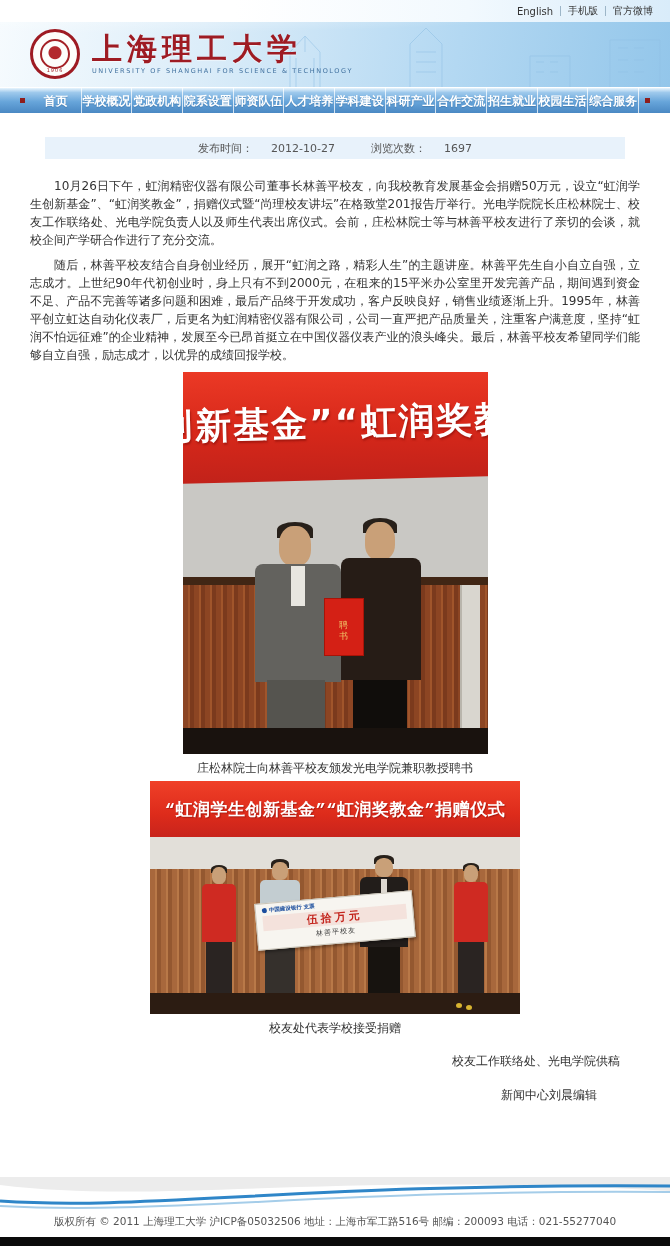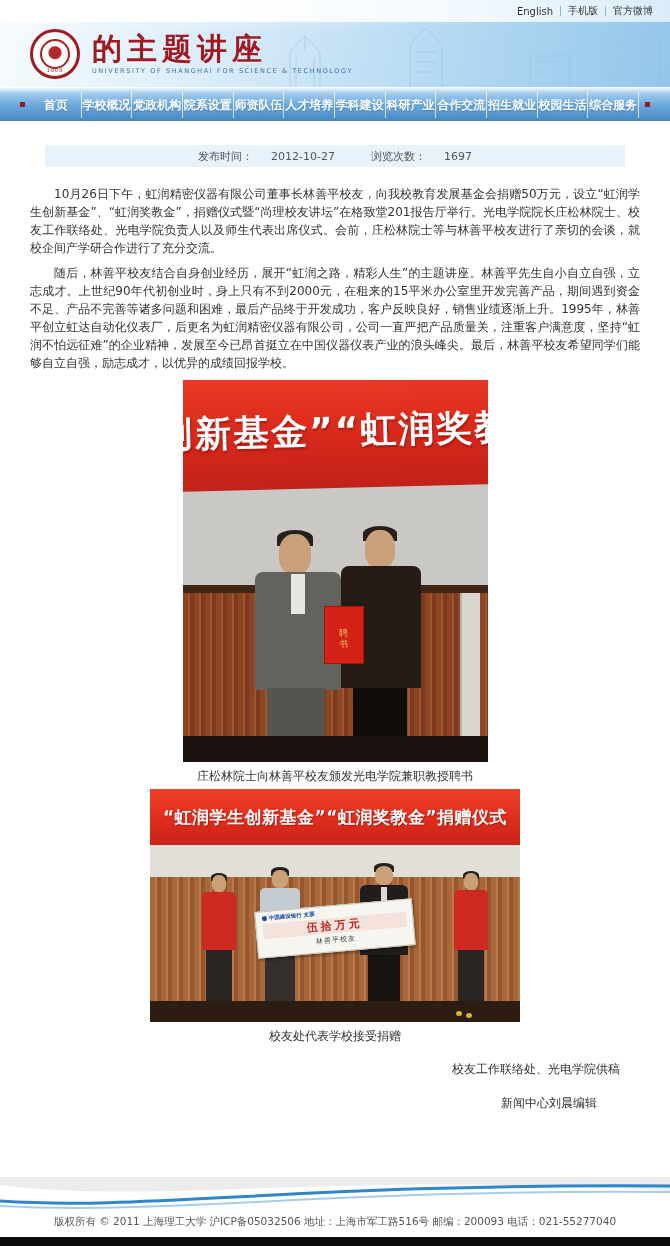--- a/index.html
+++ b/index.html
@@ -20,21 +20,21 @@
   .campus-art { position:absolute; right:0; top:0; height:65px; opacity:.55; }
   .logo-wrap { position:absolute; left:30px; top:7px; display:flex; align-items:center; }
   .seal { width:50px; height:50px; border-radius:50%; border:3px solid #9e1b23; background:#fdfdfb; position:relative; display:flex; align-items:center; justify-content:center; }
   .seal-inner { width:30px; height:30px; border-radius:50%; border:2px solid #a42126; background:radial-gradient(circle at 50% 45%, #b3282d 0 6px, #fdfdfb 7px); }
   .seal-year { position:absolute; bottom:3px; width:100%; text-align:center; font-size:5px; color:#9e1b23; letter-spacing:1px; }
   .name-block { margin-left:12px; }
   .uni-name { font-family:"DejaVu Serif","Liberation Serif",serif; font-size:30px; font-weight:bold; color:#9e1b23; letter-spacing:5px; line-height:32px; text-shadow:0 1px 1px rgba(255,255,255,.6); }
   .uni-en { font-size:6.5px; color:#41719f; letter-spacing:1.6px; margin-top:2px; }
 
   
-  .nav { height:34px; display:flex; align-items:center; padding:0 14px;
+  .nav { height:26px; display:flex; align-items:center; padding:0 14px;
     background:linear-gradient(180deg,#e9f5fd 0%,#9ec9ec 18%,#67a5da 55%,#4a88c3 100%);
     border-top:1px solid #fff; }
   .nav-marker { width:5px; height:5px; background:#8e1d1d; margin:0 6px; flex:none; }
   .nav-item { flex:1; text-align:center; color:#fff; font-size:12px; font-weight:600; line-height:26px; border-right:1px solid rgba(255,255,255,.75); cursor:pointer; white-space:nowrap; text-shadow:0 1px 1px rgba(40,90,140,.4); }
 
   
   .article { padding-top:24px; }
   .title { text-align:center; font-size:14px; font-weight:bold; color:#2b2b2b; margin-bottom:20px; }
   .meta { height:22px; margin:0 45px 18px; background:#e8f2fb; display:flex; justify-content:center; align-items:center; font-size:11px; color:#555; }
   .meta span { margin:1px 9px; }
@@ -53,21 +53,21 @@
   .figure { position:absolute; }
   .head { position:absolute; border-radius:45% 45% 40% 40%; background:#c9a078; }
   .hair { position:absolute; border-radius:50% 50% 0 0; background:#27201a; }
   .p1-cert { position:absolute; left:141px; top:226px; width:40px; height:58px; background:#d42015; border:1px solid #a81408; z-index:5; display:flex; align-items:center; justify-content:center; }
   .p1-cert-text { width:12px; font-size:9px; line-height:11px; color:#f0c86a; text-align:center; word-break:break-all;margin-top:8px; }
 
   
   .photo2 { position:relative; width:370px; height:233px; margin:4px auto 0; overflow:hidden; background:#e2dfd9; }
   .p2-banner { position:absolute; left:0; top:0; width:100%; height:56px;
     background:linear-gradient(180deg,#f04028 0%,#dd2b1b 60%,#c8241c 100%); display:flex; align-items:center; justify-content:center; }
-  .p2-banner-text { white-space:nowrap; color:#fff; font-weight:bold; font-size:17px; letter-spacing:.5px; text-shadow:1px 1px 1px rgba(120,10,5,.5); }
+  .p2-banner-text { white-space:nowrap; color:#fff; font-weight:bold; font-size:17px; letter-spacing:.5px; text-shadow:1px 1px 1px rgba(120,10,5,.5);font-family:Liberation Mono, monospace; }
   .p2-panel { position:absolute; left:0; top:88px; width:100%; height:124px;
     background:repeating-linear-gradient(90deg,#a8683c 0 5px,#b97948 5px 7px,#945830 7px 11px); }
   .p2-floor { position:absolute; left:0; bottom:0; width:100%; height:21px; background:#2c1c12; }
   .p2-check { position:absolute; left:106px; top:116px; width:158px; height:47px; transform:rotate(-5deg);
     background:#f7f5f0; border:1px solid #c9c4b8; box-shadow:1px 2px 3px rgba(0,0,0,.35); z-index:6; padding:3px 6px; }
   .p2-check-bank { font-size:5.5px; color:#1b4e9e; font-weight:bold; }
   .p2-check-bank::before { content:""; display:inline-block; width:5px; height:5px; border-radius:50%; background:#1b4e9e; margin-right:2px; vertical-align:middle; }
   .p2-check-amt { font-size:11px; font-weight:bold; color:#c3241c; letter-spacing:3px; margin-top:2px; text-align:center; background:rgba(230,120,110,.15); }
   .p2-check-payee { font-size:7px; color:#444; text-align:center; margin-top:2px; letter-spacing:1px; }
   .flower { position:absolute; width:6px; height:5px; border-radius:50%; background:#d8b430; z-index:4; }
@@ -104,21 +104,21 @@
       <path d="M300 65 L300 34 L340 34 L340 65 M306 40 h8 M320 40 h8 M306 50 h8 M320 50 h8"></path>
       <path d="M380 65 L380 18 L430 18 L430 65 M388 26 h10 M404 26 h10 M388 38 h10 M404 38 h10 M388 50 h10 M404 50 h10"></path>
     </g>
   </svg>
   <div class="logo-wrap">
     <div class="seal">
       <div class="seal-inner"></div>
       <div class="seal-year">1906</div>
     </div>
     <div class="name-block">
-      <div class="uni-name">的主题讲座</div>
+      <div class="uni-name">上海理工大学</div>
       <div class="uni-en">UNIVERSITY  OF  SHANGHAI  FOR  SCIENCE  &amp;  TECHNOLOGY</div>
     </div>
   </div>
 </div>
 
 <div class="nav">
   <span class="nav-marker"></span>
   <span class="nav-item">首页</span>
   <span class="nav-item">学校概况</span>
   <span class="nav-item">党政机构</span>

